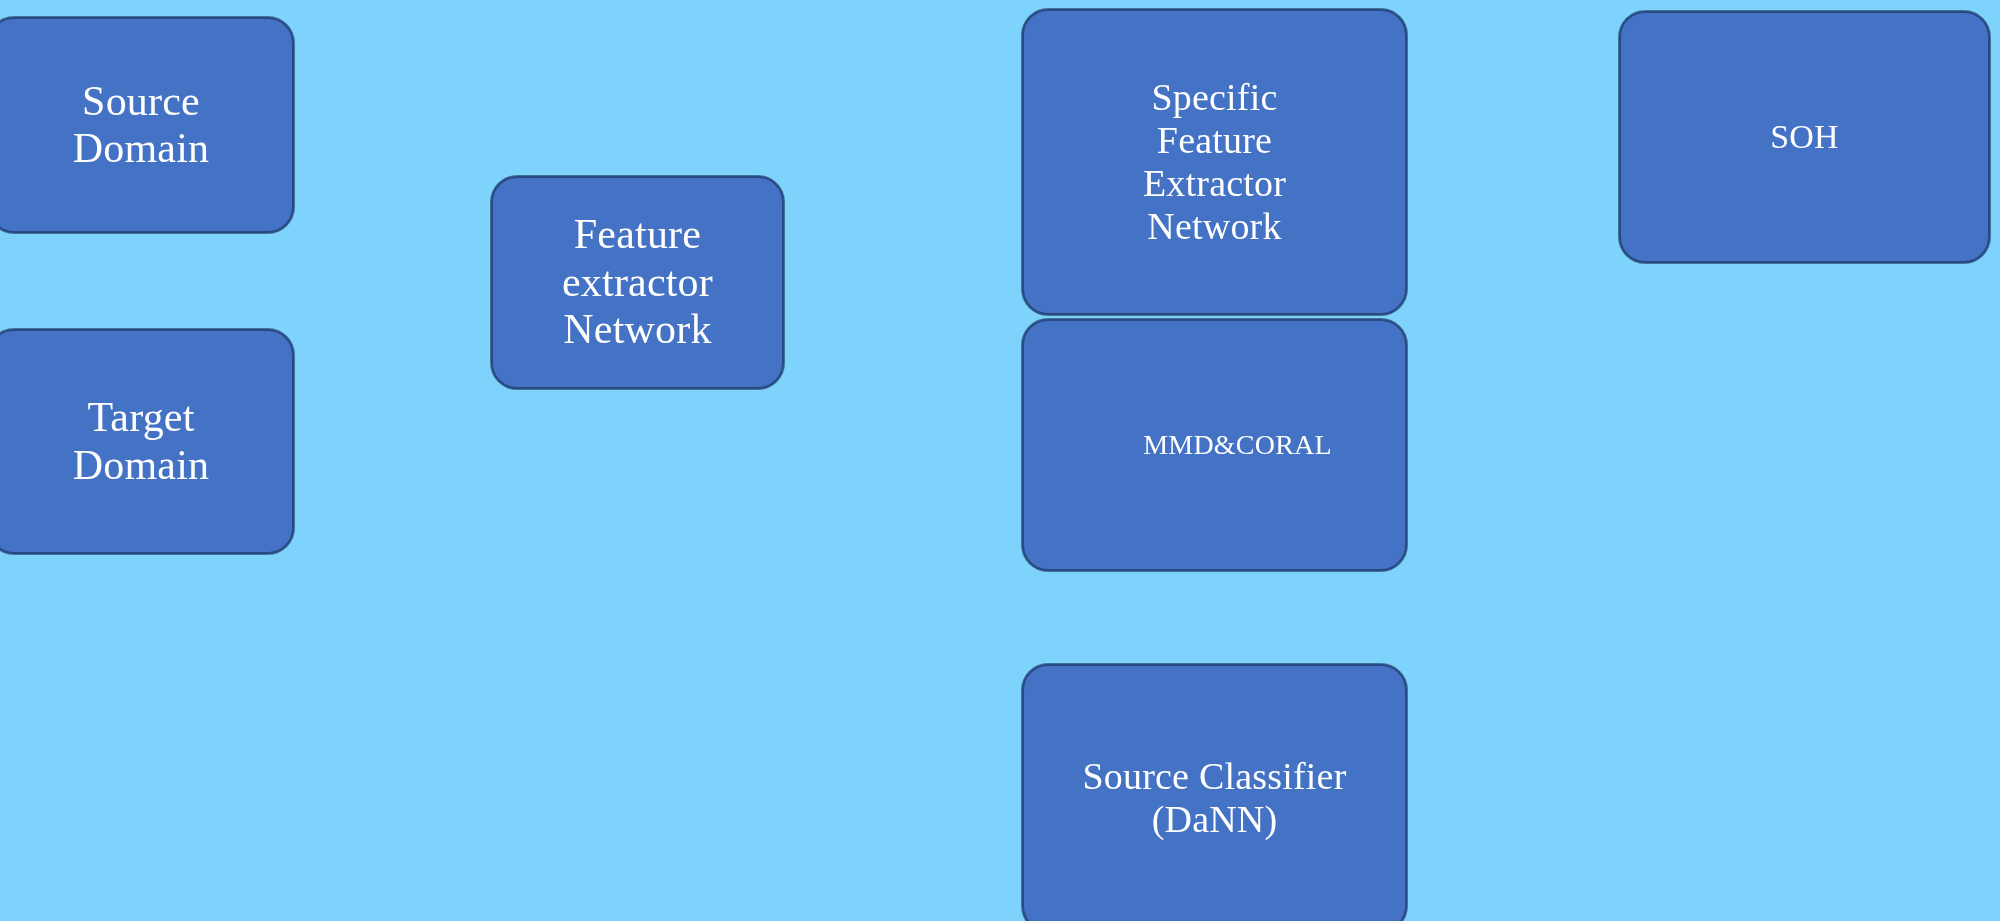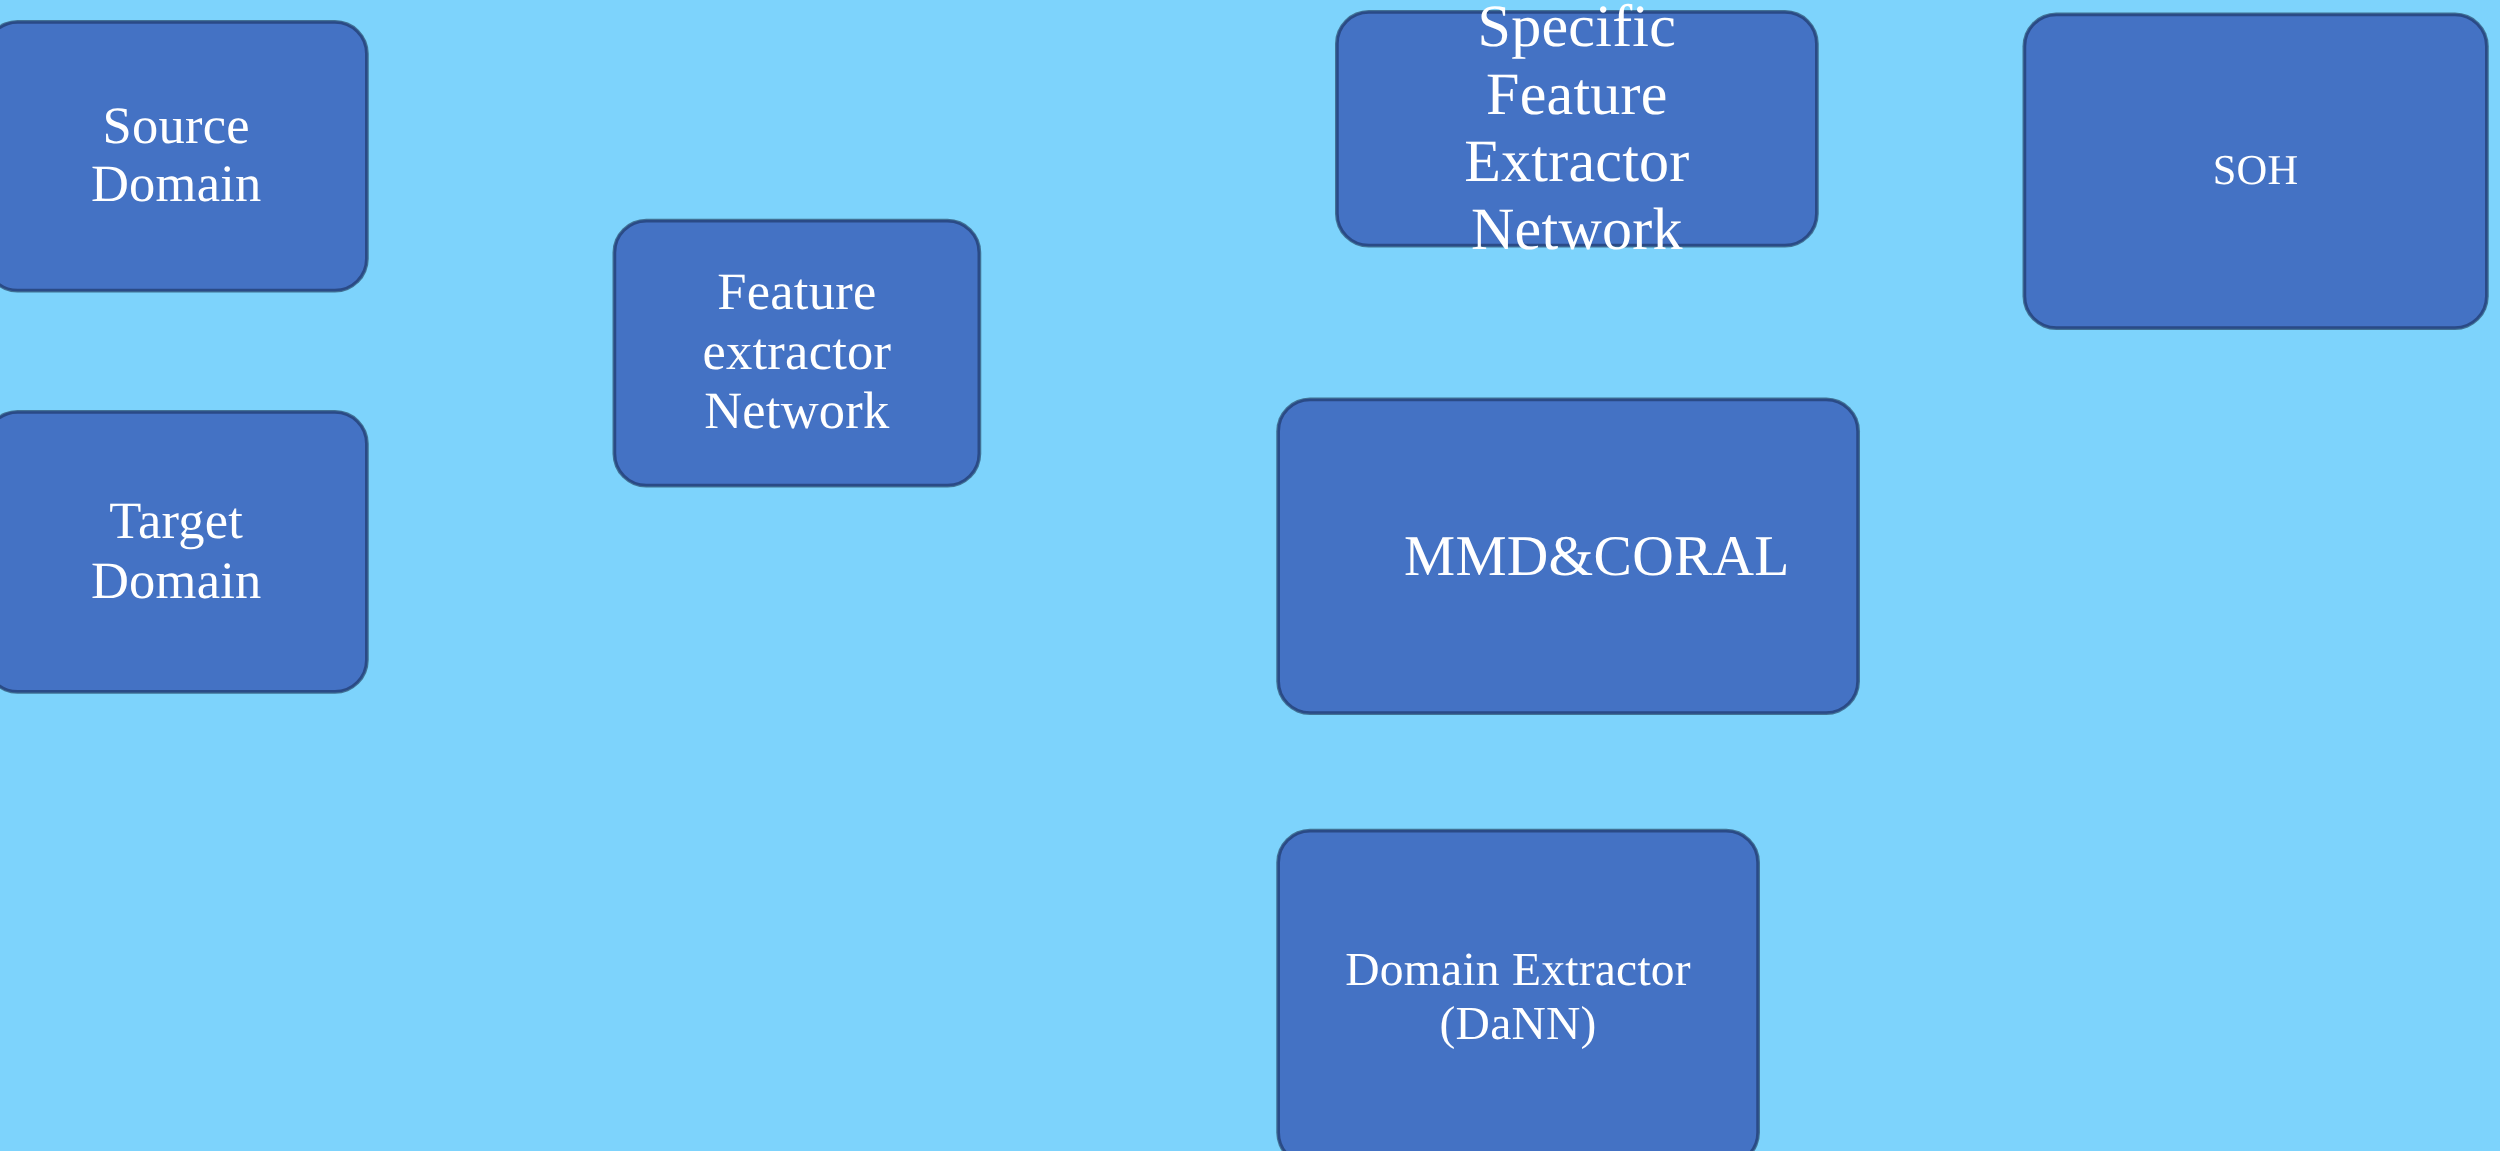--- a/index.html
+++ b/index.html
@@ -45,28 +45,27 @@
     width: 306px; height: 225px;
     font-size: 42px;
   }
   #node-feature-extractor {
     left: 491px;  top: 176px;
     width: 293px; height: 213px;
     font-size: 42px;
   }
   #node-specific-feature-extractor {
     left: 1022px; top: 9px;
-    width: 385px; height: 188px;
-    font-size: 48px;
-    margin-left: 47px;
+    width: 385px; height: 306px;
+    font-size: 38px;
   }
   #node-mmd-coral {
     left: 1022px; top: 319px;
-    width: 465px; height: 252px;
-    font-size: 46px;
+    width: 385px; height: 252px;
+    font-size: 28px;
     padding-left: 46px;
   }
   #node-domain-classifier {
     left: 1022px; top: 664px;
     width: 385px; height: 268px;
     font-size: 38px;
     border-bottom-left-radius: 26px;
     border-bottom-right-radius: 26px;
   }
   #node-soh {
@@ -102,21 +101,21 @@
 Feature
 Extractor
 Network</span>
   </div>
 
   <div class="node" id="node-mmd-coral">
     <span class="node-label">MMD&amp;CORAL</span>
   </div>
 
   <div class="node" id="node-domain-classifier">
-    <span class="node-label">Domain Extractor
+    <span class="node-label">Source Classifier
 (DaNN)</span>
   </div>
 
   <div class="node" id="node-soh">
     <span class="node-label">SOH</span>
   </div>
 
 </div>
 
 </body></html>

